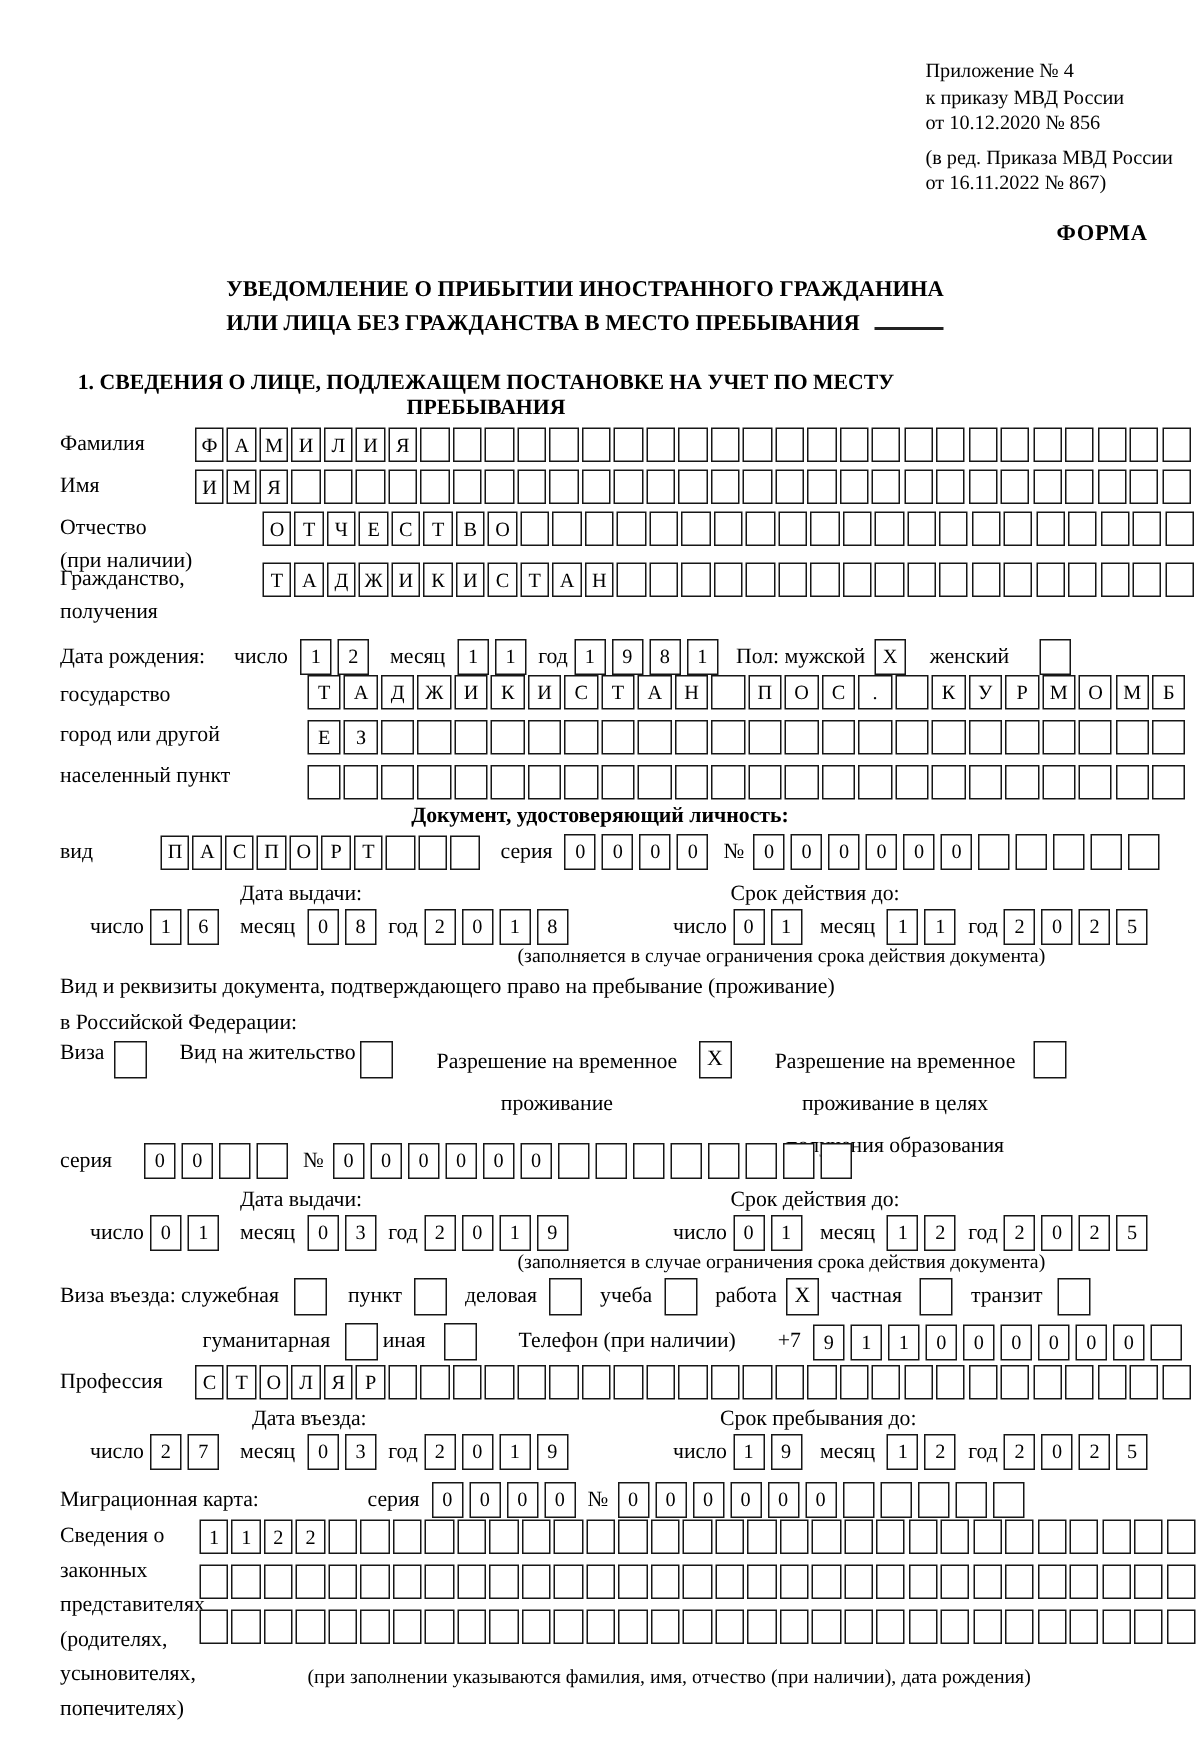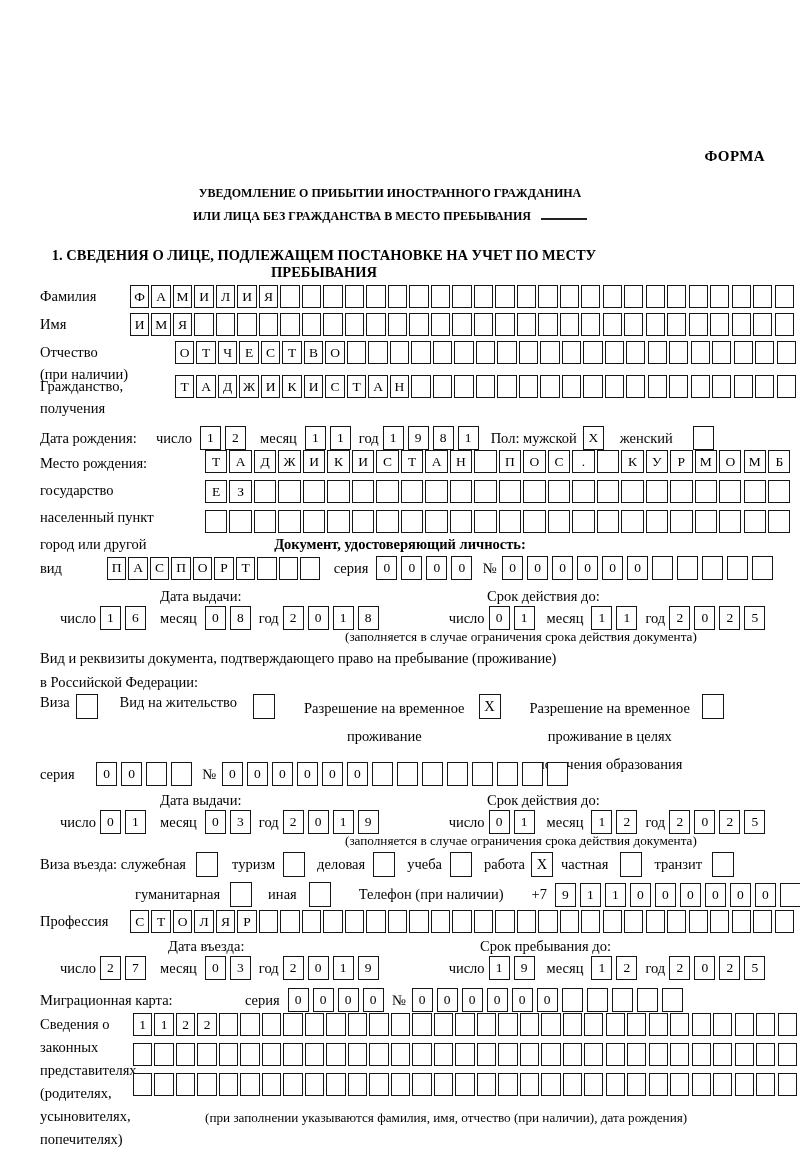--- a/index.html
+++ b/index.html
@@ -2,50 +2,57 @@
 <html><head>
 <meta charset="utf-8">
 <style>
   html,body{margin:0;padding:0;background:#fff;}
   .page{position:relative;width:800px;height:1163px;background:#fff;color:#000;
         font-family:"Liberation Serif","DejaVu Serif",serif;overflow:hidden;}
   .abs{position:absolute;}
   .annex{left:617px;top:38px;font-size:13.5px;line-height:17.5px;white-space:nowrap;}
   .annex .amend-first{margin-top:5px;}
   .form-word{top:148px;right:35px;font-weight:bold;font-size:15px;letter-spacing:.4px;}
-  .title{top:182px;left:20px;width:740px;text-align:center;font-weight:bold;font-size:12px;line-height:23px;}
+  .title{top:182px;left:20px;width:740px;text-align:center;font-weight:bold;font-size:15px;line-height:23px;}
   .uline{display:inline-block;width:46px;border-bottom:2px solid #222;margin-left:10px;vertical-align:baseline;}
   .section-title{top:247px;left:0;width:648px;text-align:center;font-weight:bold;font-size:14.5px;}
   .row{position:absolute;left:40px;display:flex;align-items:center;}
   .row.tops{align-items:flex-start;}
   .lbl{font-size:14.5px;white-space:nowrap;}
   .lbl-block{font-size:14.5px;}
   .lbl-block.ctr{text-align:center;margin-left:29px;}
   .cells{display:flex;gap:2.2px;}
   .cells.g4{gap:4px;}
   .cell{box-sizing:border-box;flex:none;width:19.3px;height:23px;border:1.7px solid #161616;
         display:flex;align-items:center;justify-content:center;font-size:13.5px;background:#fff;}
   .cell.lg{width:21px;height:24px;}
   .cell.w{width:22.3px;}
   .cell.cb{width:22px;height:25px;font-size:14.5px;}
   .note{position:absolute;font-size:13.2px;white-space:nowrap;}
   .hdr-center{position:absolute;left:0;width:800px;text-align:center;font-weight:bold;font-size:14.5px;}
   .dual{position:absolute;left:0;width:800px;height:18px;font-size:14.5px;}
   .dual span{position:absolute;white-space:nowrap;}
   .stack > .cells{margin-bottom:7px;}
   .ml4{margin-left:4px;}.ml6{margin-left:6px;}.ml8{margin-left:8px;}.ml10{margin-left:10px;}
-  .ml12{margin-left:12px;}.ml14{margin-left:14px;}.ml16{margin-left:16px;}.ml18{margin-left:16px;}
+  .ml12{margin-left:12px;}.ml14{margin-left:14px;}.ml16{margin-left:16px;}.ml18{margin-left:3px;}
   .ml20{margin-left:20px;}.ml22{margin-left:22px;}.ml24{margin-left:24px;}.ml28{margin-left:28px;font-family:Liberation Serif, serif;}
   .ml55{margin-left:55px;}.ml70{margin-left:70px;}.ml95{margin-left:95px;}
 </style>
 </head>
 <body>
 
 <div class="page">
 
+  <div class="abs annex">
+    <div>Приложение № 4</div>
+    <div>к приказу МВД России</div>
+    <div>от 10.12.2020 № 856</div>
+    <div class="amend-first">(в ред. Приказа МВД России</div>
+    <div>от 16.11.2022 № 867)</div>
+  </div>
 
   <div class="abs form-word">ФОРМА</div>
 
   <div class="abs title">
     <div>УВЕДОМЛЕНИЕ О ПРИБЫТИИ ИНОСТРАННОГО ГРАЖДАНИНА</div>
     <div><span>ИЛИ ЛИЦА БЕЗ ГРАЖДАНСТВА В МЕСТО ПРЕБЫВАНИЯ</span><span class="uline"></span></div>
   </div>
 
   <div class="abs section-title">1. СВЕДЕНИЯ О ЛИЦЕ, ПОДЛЕЖАЩЕМ ПОСТАНОВКЕ НА УЧЕТ ПО МЕСТУ ПРЕБЫВАНИЯ</div>
 
@@ -223,24 +230,23 @@
         <span class="cell lg">X</span>
       </span>
     <span class="lbl ml16">женский</span>
     <span class="cells ml20">
         <span class="cell lg"></span>
       </span>
   </div>
 
   <div class="row tops" style="top:450px">
     <div class="lbl-block" style="width:165px;line-height:27px">
-      <div>Место рождения:</div>
       <div>государство</div>
+      <div>город или другой</div>
       <div>населенный пункт</div>
-      <div>город или другой</div>
     </div>
     <div class="stack">
       <div class="cells">
           <span class="cell w">Т</span>
           <span class="cell w">А</span>
           <span class="cell w">Д</span>
           <span class="cell w">Ж</span>
           <span class="cell w">И</span>
           <span class="cell w">К</span>
           <span class="cell w">И</span>
@@ -502,21 +508,21 @@
       </span>
   </div>
 
   <div class="note" style="top:833px;left:345px">(заполняется в случае ограничения срока действия документа)</div>
 
   <div class="row" style="top:852px">
     <span class="lbl">Виза въезда: служебная</span>
     <span class="cells ml10">
         <span class="cell cb"></span>
       </span>
-    <span class="lbl ml14">туризм</span>
+    <span class="lbl ml14">пункт</span>
     <span class="cells ml8">
         <span class="cell cb"></span>
       </span>
     <span class="lbl ml12">деловая</span>
     <span class="cells ml8">
         <span class="cell cb"></span>
       </span>
     <span class="lbl ml12">учеба</span>
     <span class="cells ml8">
         <span class="cell cb"></span>

